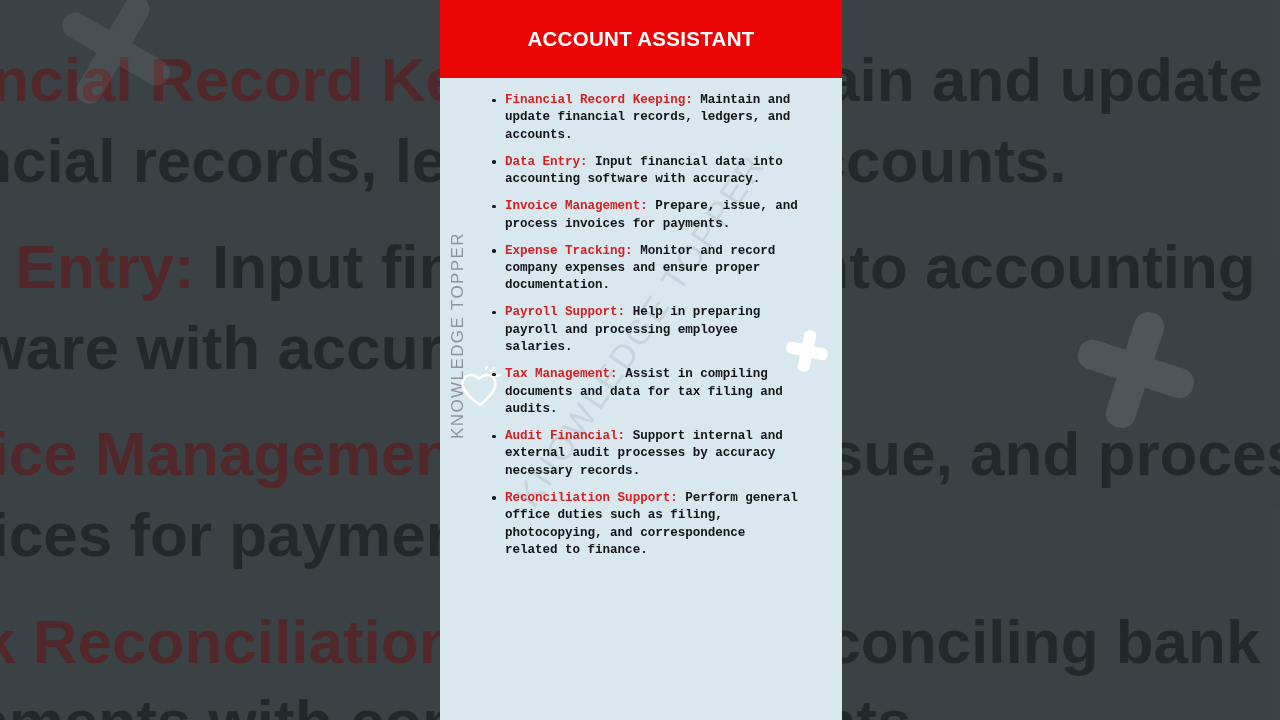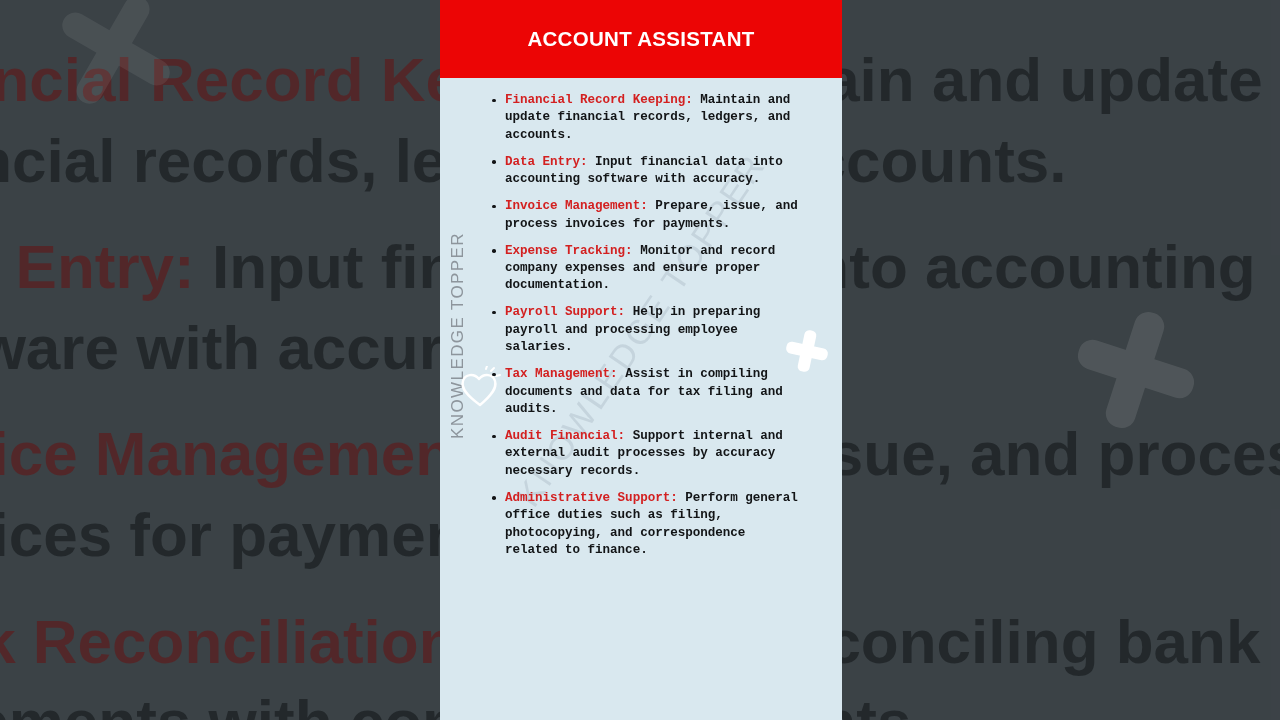--- a/index.html
+++ b/index.html
@@ -210,21 +210,21 @@
     <div class="wm-vert">KNOWLEDGE TOPPER</div>
 
     <ul class="bullets" id="card-list">
         <li><span class="b-term">Financial Record Keeping:</span><span> Maintain and update financial records, ledgers, and accounts.</span></li>
         <li><span class="b-term">Data Entry:</span><span> Input financial data into accounting software with accuracy.</span></li>
         <li><span class="b-term">Invoice Management:</span><span> Prepare, issue, and process invoices for payments.</span></li>
         <li><span class="b-term">Expense Tracking:</span><span> Monitor and record company expenses and ensure proper documentation.</span></li>
         <li><span class="b-term">Payroll Support:</span><span> Help in preparing payroll and processing employee salaries.</span></li>
         <li><span class="b-term">Tax Management:</span><span> Assist in compiling documents and data for tax filing and audits.</span></li>
         <li><span class="b-term">Audit Financial:</span><span> Support internal and external audit processes by accuracy necessary records.</span></li>
-        <li><span class="b-term">Administrative Support:</span><span> Perform general office duties such as filing, photocopying, and correspondence related to finance.</span></li>
+        <li><span class="b-term">Reconciliation Support:</span><span> Perform general office duties such as filing, photocopying, and correspondence related to finance.</span></li>
       </ul>
   </div>
 
   <svg class="heart" viewBox="0 0 44 44">
     <path d="M22 39 C 8 29, 3 22, 5 15 C 7 8, 16 7, 21 13 C 26 7, 35 8, 37 15 C 39 22, 34 29, 22 39 Z" fill="none" stroke="#ffffff" stroke-width="2.4" stroke-linejoin="round"></path>
     <line x1="33" y1="5" x2="36" y2="2" stroke="#ffffff" stroke-width="2" stroke-linecap="round"></line>
     <line x1="38" y1="10" x2="42" y2="9" stroke="#ffffff" stroke-width="2" stroke-linecap="round"></line>
     <line x1="28" y1="3" x2="29" y2="0" stroke="#ffffff" stroke-width="2" stroke-linecap="round"></line>
   </svg>
 

